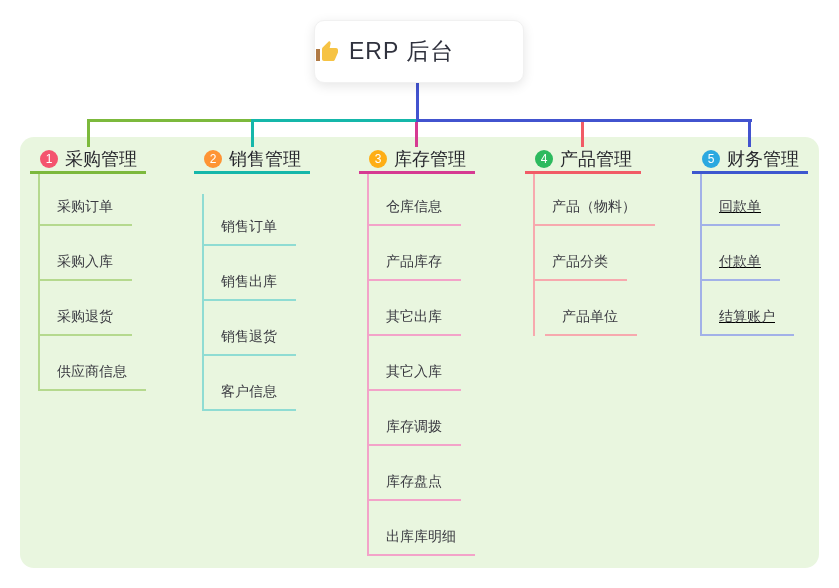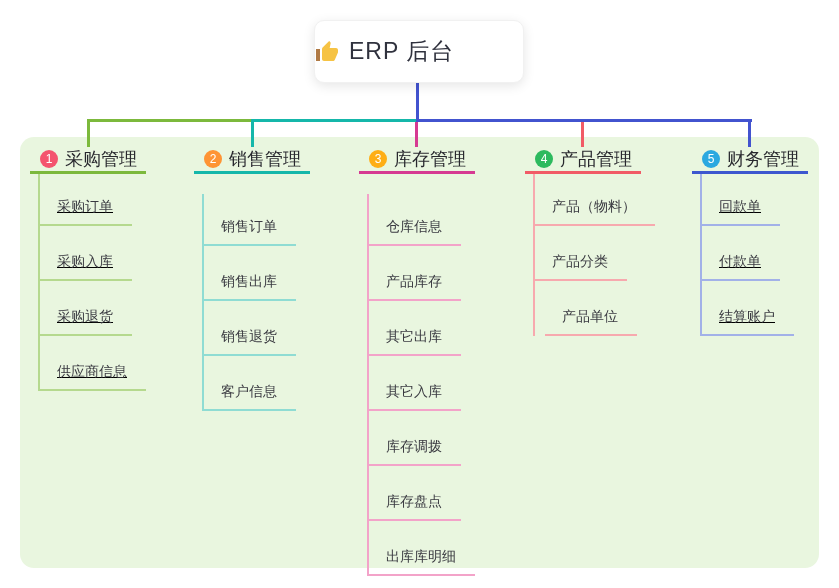--- a/index.html
+++ b/index.html
@@ -120,21 +120,21 @@
     </svg>
     <span class="root-label">ERP 后台</span>
   </div>
 
   <div id="branches">
       <div class="branch" style="left: 30px; top: 147px;">
         <div class="branch-header" style="border-bottom-color: rgb(124, 185, 60);">
           <span class="badge" style="background: rgb(244, 83, 110);">1</span>
           <span class="branch-label">采购管理</span>
         </div>
-        <div class="children" style="border-left-color: rgb(181, 217, 142); text-decoration: underline;">
+        <div class="children" style="border-left-color: rgb(181, 217, 142);">
           <div class="child" style="border-bottom-color: rgb(181, 217, 142);">
             <span class="child-label">采购订单</span>
           </div>
           <div class="child" style="border-bottom-color: rgb(181, 217, 142); justify-content: center;">
             <span class="child-label">采购入库</span>
           </div>
           <div class="child" style="border-bottom-color: rgb(181, 217, 142);">
             <span class="child-label">采购退货</span>
           </div>
           <div class="child" style="border-bottom-color: rgb(181, 217, 142);">
@@ -161,21 +161,21 @@
             <span class="child-label">客户信息</span>
           </div>
         </div>
       </div>
       <div class="branch" style="left: 359px; top: 147px;">
         <div class="branch-header" style="border-bottom-color: rgb(214, 58, 146);">
           <span class="badge" style="background: rgb(254, 174, 22);">3</span>
           <span class="branch-label">库存管理</span>
         </div>
         <div class="children" style="border-left-color: rgb(243, 163, 201);">
-          <div class="child" style="border-bottom-color: rgb(243, 163, 201); margin-top: 20px;">
+          <div class="child" style="border-bottom-color: rgb(243, 163, 201);">
             <span class="child-label">仓库信息</span>
           </div>
           <div class="child" style="border-bottom-color: rgb(243, 163, 201);">
             <span class="child-label">产品库存</span>
           </div>
           <div class="child" style="border-bottom-color: rgb(243, 163, 201);">
             <span class="child-label">其它出库</span>
           </div>
           <div class="child" style="border-bottom-color: rgb(243, 163, 201);">
             <span class="child-label">其它入库</span>

